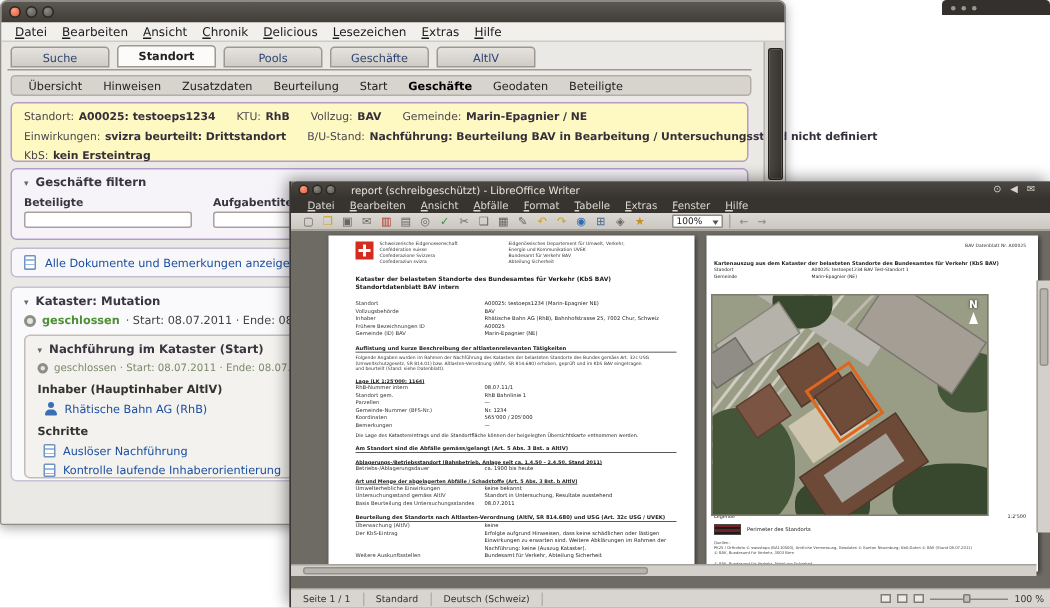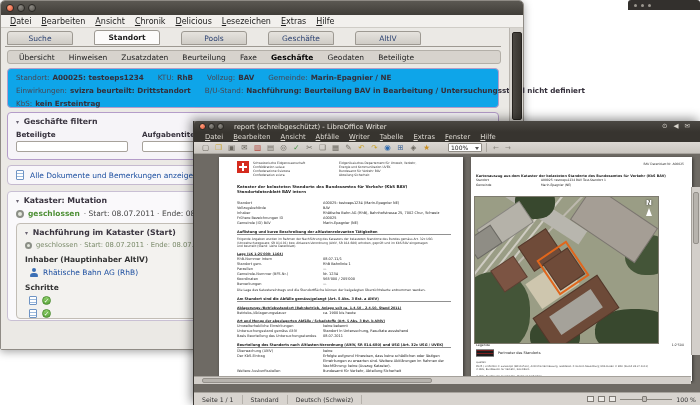--- a/index.html
+++ b/index.html
@@ -21,33 +21,33 @@
   .wbtn { width:8px; height:8px; border-radius:50%; margin-right:3px; border:1px solid #2a2824; }
   .wbtn.close { background:radial-gradient(circle at 35% 30%, #ff9f7d, #e0563a); }
   .wbtn.min, .wbtn.max { background:radial-gradient(circle at 35% 30%, #8d8a84, #55524c); }
   .ff-title .t { color:#f0ede6; font-size:8px; font-weight:bold; margin-left:8px; white-space:nowrap; }
   .menubar { height:13px; background:#f2f0ed; border-bottom:1px solid #cfccc6;
     display:flex; align-items:center; padding-left:4px; }
   .menubar .mi { display:inline-block; font-size:8px; color:#1b1b1b; padding:0 5px; }
   .menubar .mi::first-letter { text-decoration:underline; }
 
   .ff-page { position:absolute; left:0; top:27px; right:0; bottom:0; background:#ebe9e5; }
-  .tabs { position:absolute; left:6px; top:3px; height:15px; display:flex; gap:21px; }
+  .tabs { position:absolute; left:6px; top:3px; height:15px; display:flex; gap:5px; }
   .tab { width:66px; height:14px; background:linear-gradient(#e6e3de,#cfccc6);
     border:1px solid #9d9992; border-radius:3px 3px 0 0; font-size:7.5px; color:#2d4373;
     display:flex; align-items:center; justify-content:center; }
   .tab.active { background:#fcfbfa; height:15px; margin-top:-1px; font-weight:bold; color:#222; }
   .tabline { position:absolute; left:4px; top:18px; width:496px; height:0; border-top:1px solid #9d9992; }
   .subtabs { position:absolute; left:6px; top:22px; width:494px; height:14px; background:#d7d3cd;
     border:1px solid #b3afa8; border-radius:3px; display:flex; align-items:center; padding:0 4px; }
   .stab { display:inline-block; font-size:7.5px; color:#222; padding:0 7px; }
   .stab.active { font-weight:bold; color:#000; }
 
   .pbox { position:absolute; left:6px; width:492px; border:1px solid #b49cc9;
-    border-radius:4px; background:#0ea5e9; }
+    border-radius:4px; background:#fef9c3; }
   .info-box { top:40px; height:40px; padding:4px 8px; }
   .irow { font-size:7.2px; color:#4a4550; margin-bottom:4px; white-space:nowrap; display:flex; gap:14px; }
   .irow .pair { display:inline-flex; gap:3px; }
   .irow .v { font-weight:bold; color:#342f3a; }
 
   .filter-box { top:84px; height:48px; padding:4px 8px; background:#f6f4f8; }
   .sec-h { font-size:7.8px; font-weight:bold; color:#3a3540; }
   .caret { font-size:6px; color:#6a6472; margin-right:2px; }
   .ffields { display:flex; gap:14px; margin-top:4px; }
   .ffield { display:flex; flex-direction:column; }
@@ -226,21 +226,21 @@
           <span class="tab">Geschäfte</span>
           <span class="tab">AltlV</span>
         </div>
       <div class="tabline"></div>
       <div class="subtabs">
 
       <span class="stab">Übersicht</span>
           <span class="stab">Hinweisen</span>
           <span class="stab">Zusatzdaten</span>
           <span class="stab">Beurteilung</span>
-          <span class="stab">Faxe</span>
+          <span class="stab">Start</span>
           <span class="stab active">Geschäfte</span>
           <span class="stab">Geodaten</span>
           <span class="stab">Beteiligte</span>
         </div>
 
       <div class="pbox info-box">
         <div class="irow">
 
         <span class="pair">
               <span class="k">Standort:</span>
@@ -315,24 +315,26 @@
           <div class="blabel">Inhaber (Hauptinhaber AltlV)</div>
           <div class="person-row">
             <span class="person-ico"></span>
             <span class="link">Rhätische Bahn AG (RhB)</span>
           </div>
           <div class="blabel">Schritte</div>
           <div class="steps">
 
           <div class="step-row">
                 <span class="step-ico"></span>
+                <span class="link step-label">Auslöser Nachführung</span>
                 <span class="check">✓</span>
               </div>
               <div class="step-row">
                 <span class="step-ico"></span>
+                <span class="link step-label">Kontrolle laufende Inhaberorientierung</span>
                 <span class="check">✓</span>
               </div>
             </div>
         </div>
       </div>
 
       <div class="ff-scroll">
         <div class="ff-thumb"></div>
       </div>
     </div>
@@ -350,21 +352,21 @@
           <span>◀</span>
           <span>✉</span>
         </span>
     </div>
     <div class="lo-menu">
 
     <span class="mi">Datei</span>
         <span class="mi">Bearbeiten</span>
         <span class="mi">Ansicht</span>
         <span class="mi">Abfälle</span>
-        <span class="mi">Writer</span>
+        <span class="mi">Format</span>
         <span class="mi">Tabelle</span>
         <span class="mi">Extras</span>
         <span class="mi">Fenster</span>
         <span class="mi">Hilfe</span>
       </div>
     <div class="lo-toolbar">
       <span class="tb-group" style="display:flex;gap:2px;">
 
       <span class="tbi">▢</span>
           <span class="tbi">❐</span>

